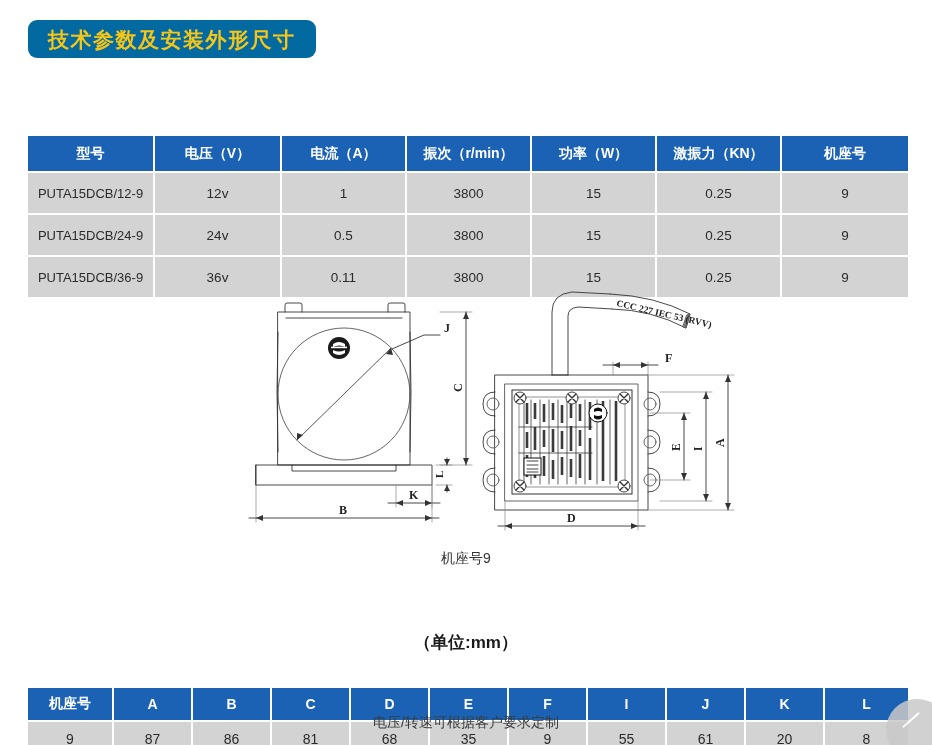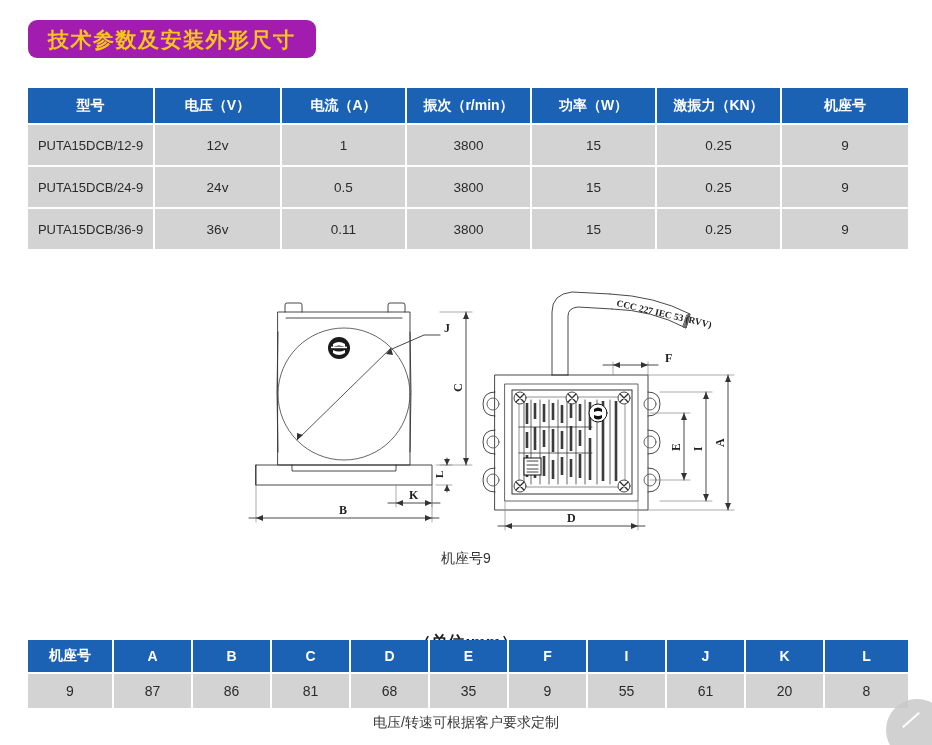--- a/index.html
+++ b/index.html
@@ -16,40 +16,41 @@
     color: #222;
   }
 
   
   .title-banner {
     position: absolute;
     left: 28px;
     top: 20px;
     height: 38px;
     padding: 0 20px;
-    background: #a21caf;
+    background: #0369a1;
     border-radius: 9px;
     display: flex;
     align-items: center;
     justify-content: center;
   }
   .title-banner span {
     color: #f5c518;
     font-size: 21px;
     font-weight: bold;
     letter-spacing: 1.5px;
     line-height: 1;
   }
 
   
   table.spec {
     position: absolute;
     border-collapse: separate;
     border-spacing: 0;
     table-layout: fixed;
+    margin-top: 48px;
   }
   table.spec th {
     background: #1b62b5;
     color: #ffffff;
     font-size: 14px;
     font-weight: bold;
     text-align: center;
     border-right: 2px solid #ffffff;
     border-bottom: 2px solid #ffffff;
   }

